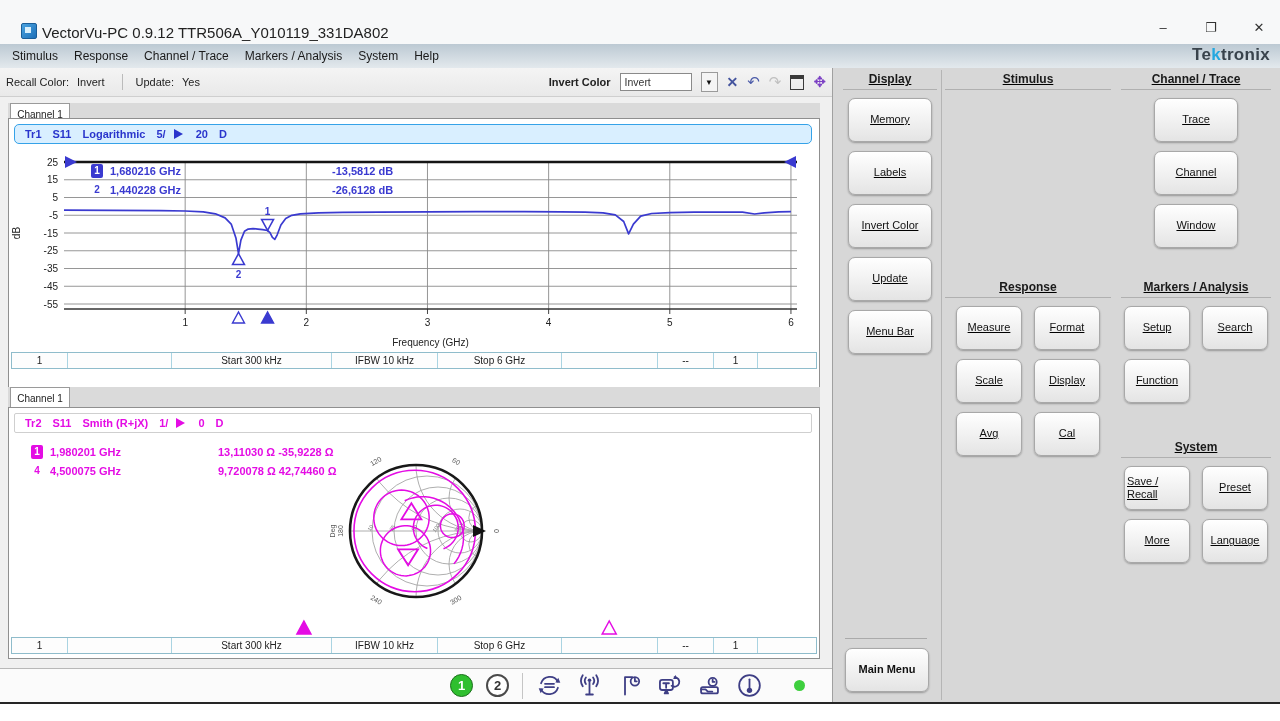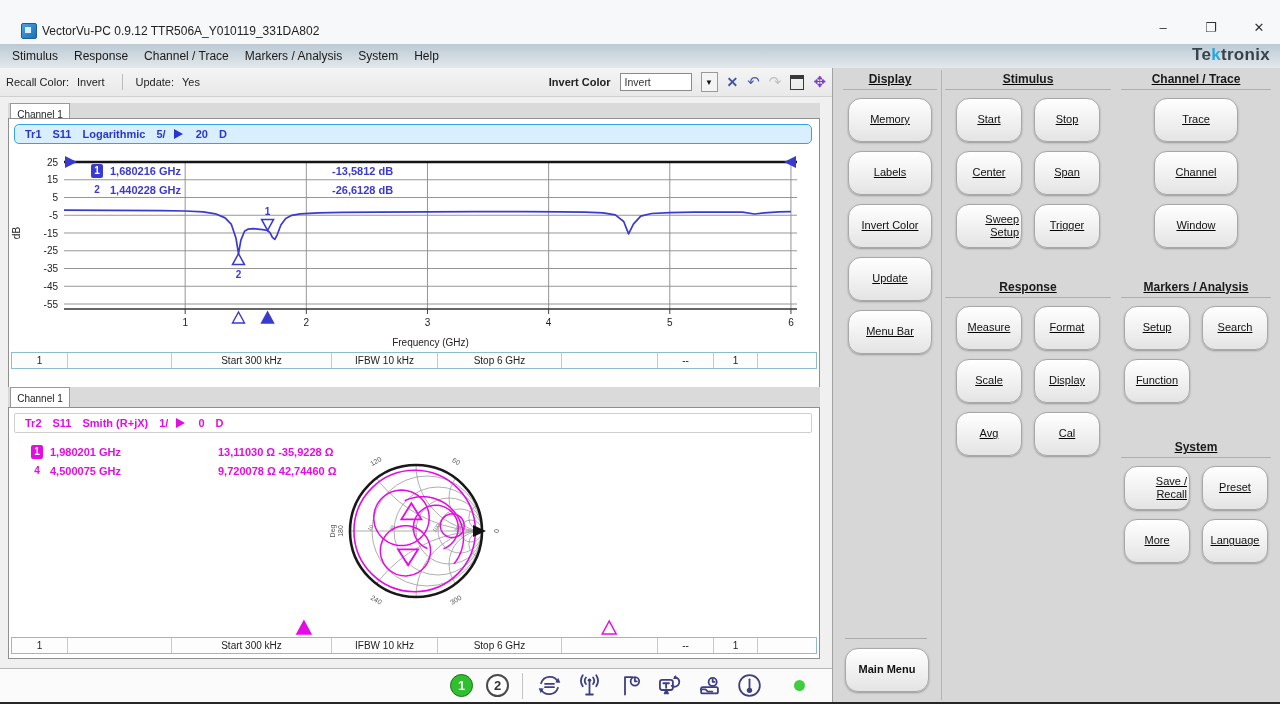--- a/index.html
+++ b/index.html
@@ -2,21 +2,21 @@
 <html><head>
 <meta charset="utf-8">
 <style>
   html,body{margin:0;padding:0;background:#fff;font-family:"Liberation Sans",sans-serif;}
   #app{position:relative;width:1280px;height:704px;background:#f0f0f0;overflow:hidden;}
 
   
   #titlebar{position:absolute;left:0;top:0;width:1280px;height:44px;background:#f7f8f9;}
   #appicon{position:absolute;left:21px;top:23px;width:14px;height:14px;background:linear-gradient(135deg,#4aa3e0,#1d6fb8);border:1px solid #1a5d98;border-radius:2px;}
   #appicon:after{content:"";position:absolute;left:3px;top:3px;width:6px;height:6px;background:#d9effb;}
-  #win-title{position:absolute;left:42px;top:24px;font-size:12px;color:#222;}
+  #win-title{position:absolute;left:42px;top:24px;font-size:15px;color:#222;}
   .wc{position:absolute;top:20px;width:30px;text-align:center;font-size:13px;color:#333;cursor:default;}
   #btn-min{left:1148px;} #btn-max{left:1196px;} #btn-close{left:1244px;}
 
   
   #menubar{position:absolute;left:0;top:44px;width:1280px;height:24px;background:linear-gradient(#bcc9d3,#e3e9ed);border-bottom:1px solid #9fb0bb;}
   #menu-items{position:absolute;left:4px;top:0;height:24px;display:flex;align-items:center;}
   .menu-item{padding:0 8px;font-size:12px;color:#1a1a1a;}
   #brand{position:absolute;right:10px;top:1px;font-size:17px;font-weight:bold;color:#39434c;letter-spacing:.3px;}
   #brand-k{color:#25a8e0;}
 
@@ -74,21 +74,21 @@
   .sbi .fil{fill:#3e3e85;stroke:none;}
   #led{width:11px;height:11px;border-radius:50%;background:#3ecf3e;margin-left:18px;}
 
   
   #rightpanel{position:absolute;left:832px;top:68px;width:448px;height:634px;background:#d7d7d7;border-left:1px solid #a0a0a0;box-sizing:border-box;}
   #rp-sep{position:absolute;left:108px;top:2px;bottom:2px;width:1px;background:#b5b5b5;}
   .group{position:absolute;text-decoration:underline;}
   .group-header{font-size:12px;font-weight:bold;color:#1a1a1a;text-align:center;padding-bottom:3px;border-bottom:1px solid #b0b0b0;margin-bottom:8px;}
   .g-col .group-buttons{display:flex;flex-direction:column;gap:9px;align-items:center;}
   .g-grid .group-buttons{display:grid;grid-template-columns:66px 66px;gap:9px 12px;justify-content:center;}
-  .panel-btn{height:44px;width:66px;border-radius:13px;background:linear-gradient(#ffffff,#e4e4e4);border:1px solid #a8a8a8;box-shadow:0 1px 2px rgba(0,0,0,.30),inset 0 1px 0 #fff;display:flex;align-items:center;justify-content:center;text-align:right;font-size:11px;color:#111;line-height:1.2;padding:2px;box-sizing:border-box;}
+  .panel-btn{height:44px;width:66px;border-radius:7px;background:linear-gradient(#ffffff,#e4e4e4);border:1px solid #a8a8a8;box-shadow:0 1px 2px rgba(0,0,0,.30),inset 0 1px 0 #fff;display:flex;align-items:center;justify-content:center;text-align:left;font-size:11px;color:#111;line-height:1.2;padding:2px;box-sizing:border-box;}
   .g-col .panel-btn{width:84px;}
   #g-display{left:10px;top:4px;width:94px;}
   #g-stimulus{left:112px;top:4px;width:166px;}
   #g-channel-trace{left:288px;top:4px;width:150px;}
   #g-response{left:112px;top:212px;width:166px;}
   #g-markers{left:288px;top:212px;width:150px;}
   #g-system{left:288px;top:372px;width:150px;}
   #mm-sep{position:absolute;left:12px;top:570px;width:82px;height:1px;background:#aaa;}
   #main-menu-btn{position:absolute;left:12px;top:580px;width:84px;font-weight:bold;}
 
@@ -359,28 +359,20 @@
       <div class="group-buttons">
           <div class="panel-btn">Memory</div>
           <div class="panel-btn">Labels</div>
           <div class="panel-btn">Invert Color</div>
           <div class="panel-btn">Update</div>
           <div class="panel-btn">Menu Bar</div>
         </div>
     </div>
     <div class="group g-grid" id="g-stimulus">
       <div class="group-header">Stimulus</div>
-      <div class="group-buttons">
-          <div class="panel-btn">Start</div>
-          <div class="panel-btn">Stop</div>
-          <div class="panel-btn">Center</div>
-          <div class="panel-btn">Span</div>
-          <div class="panel-btn">Sweep Setup</div>
-          <div class="panel-btn">Trigger</div>
-        </div>
     </div>
     <div class="group g-col" id="g-channel-trace">
       <div class="group-header">Channel / Trace</div>
       <div class="group-buttons">
           <div class="panel-btn">Trace</div>
           <div class="panel-btn">Channel</div>
           <div class="panel-btn">Window</div>
         </div>
     </div>
     <div class="group g-grid" id="g-response">

